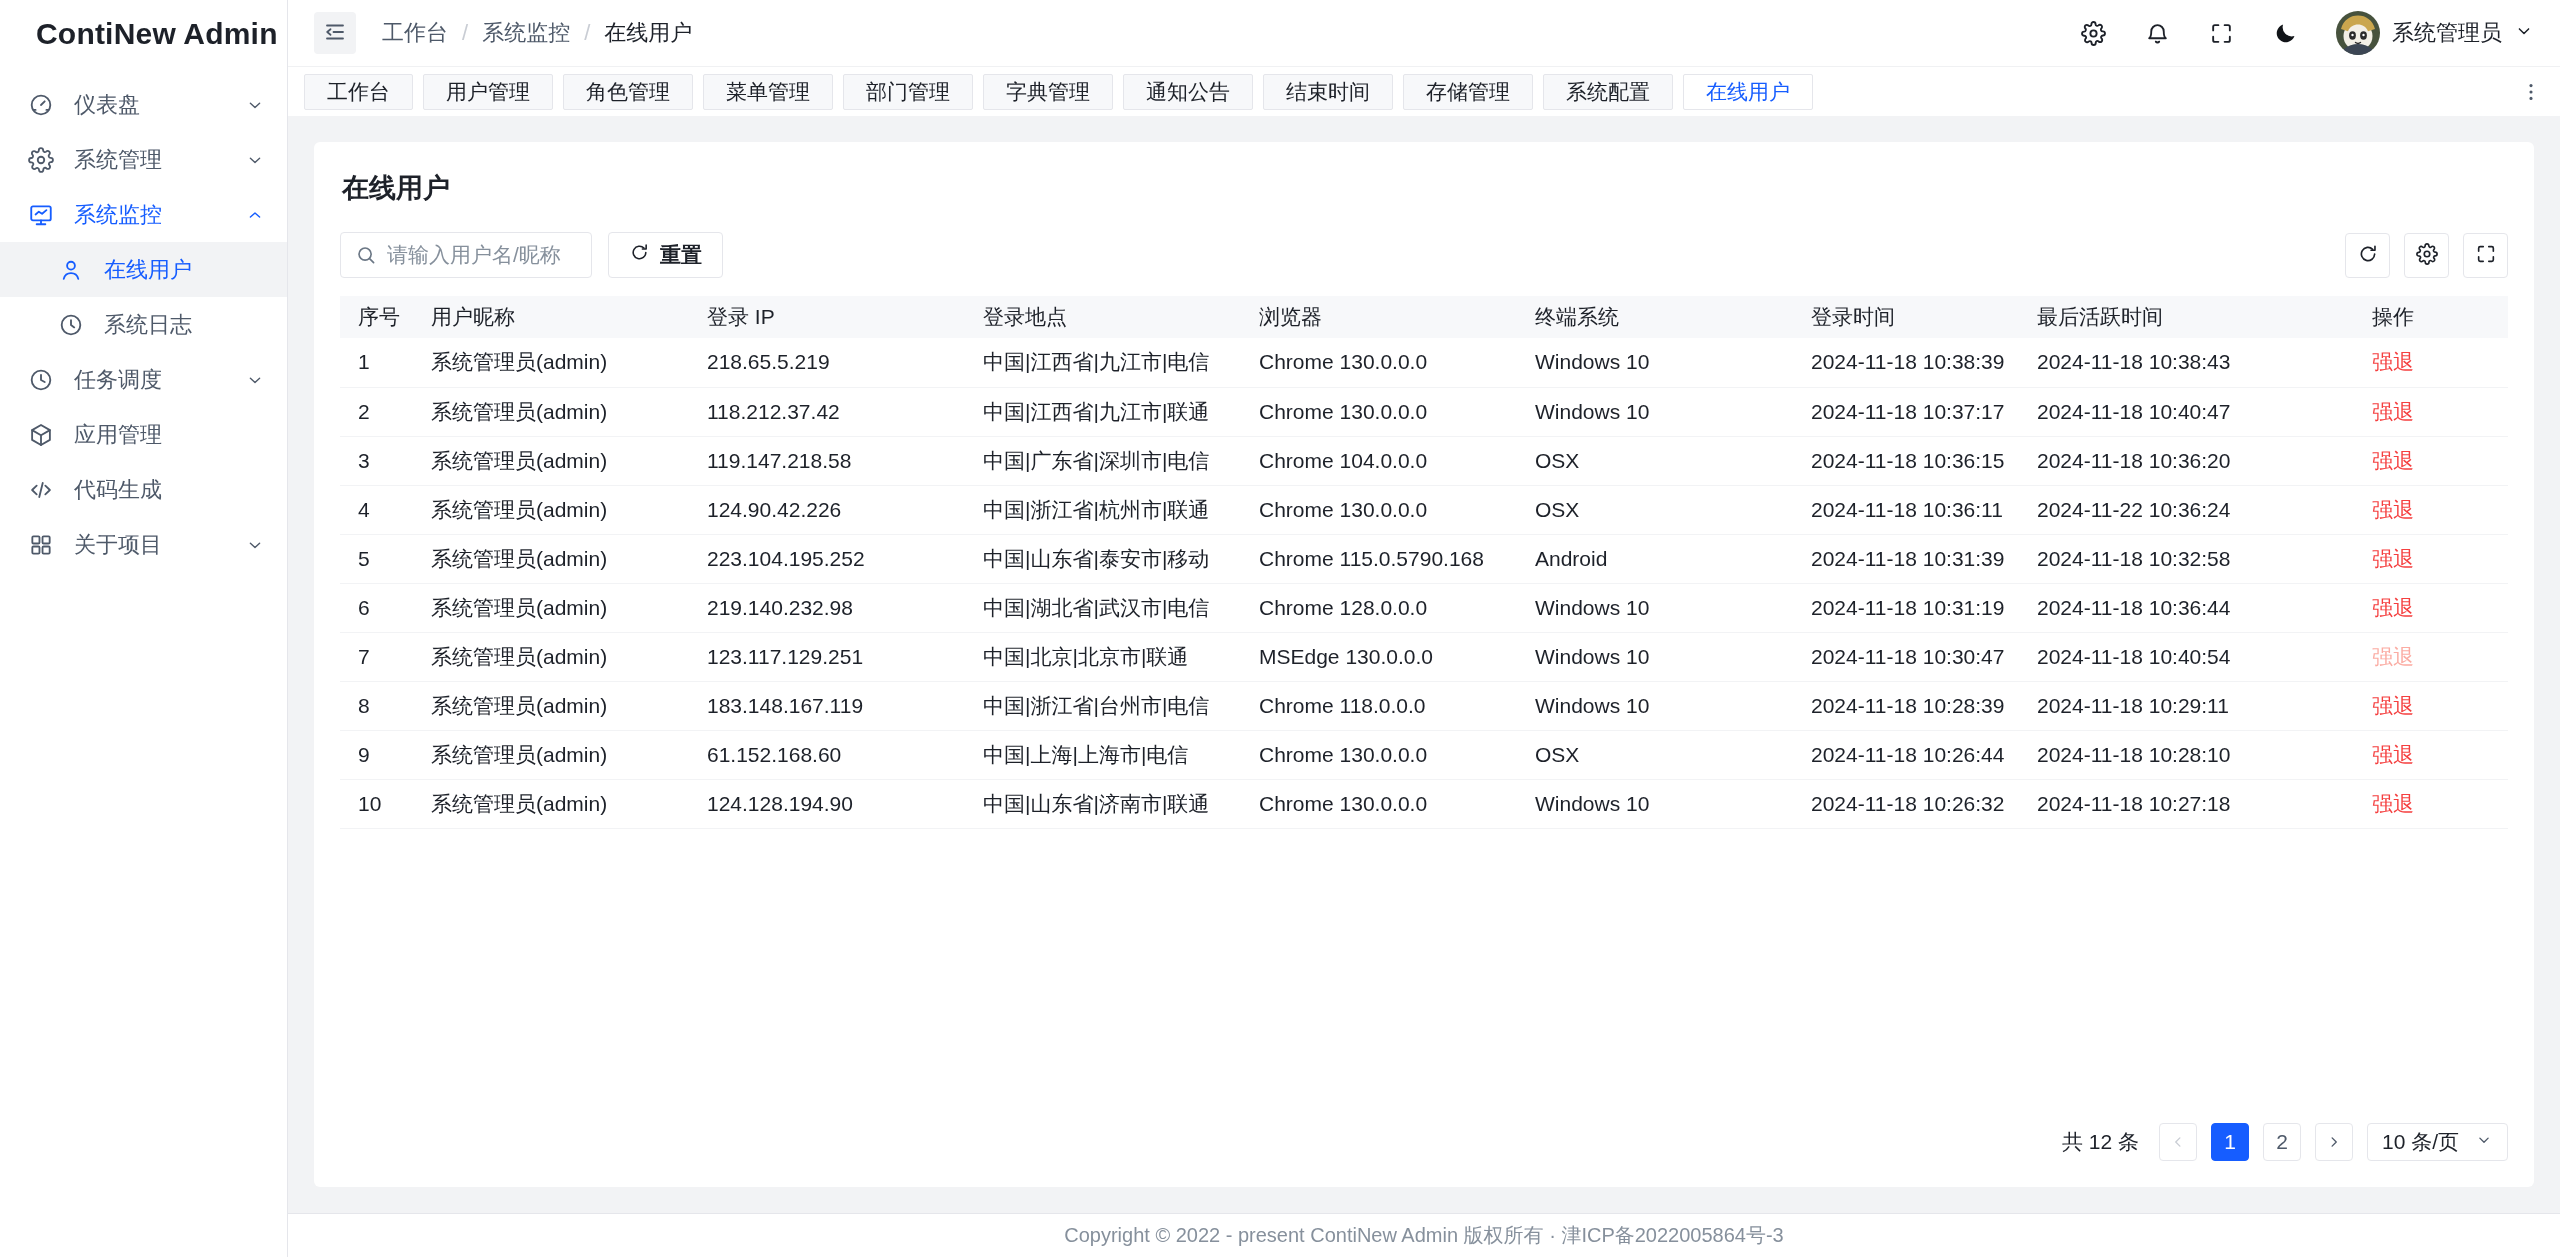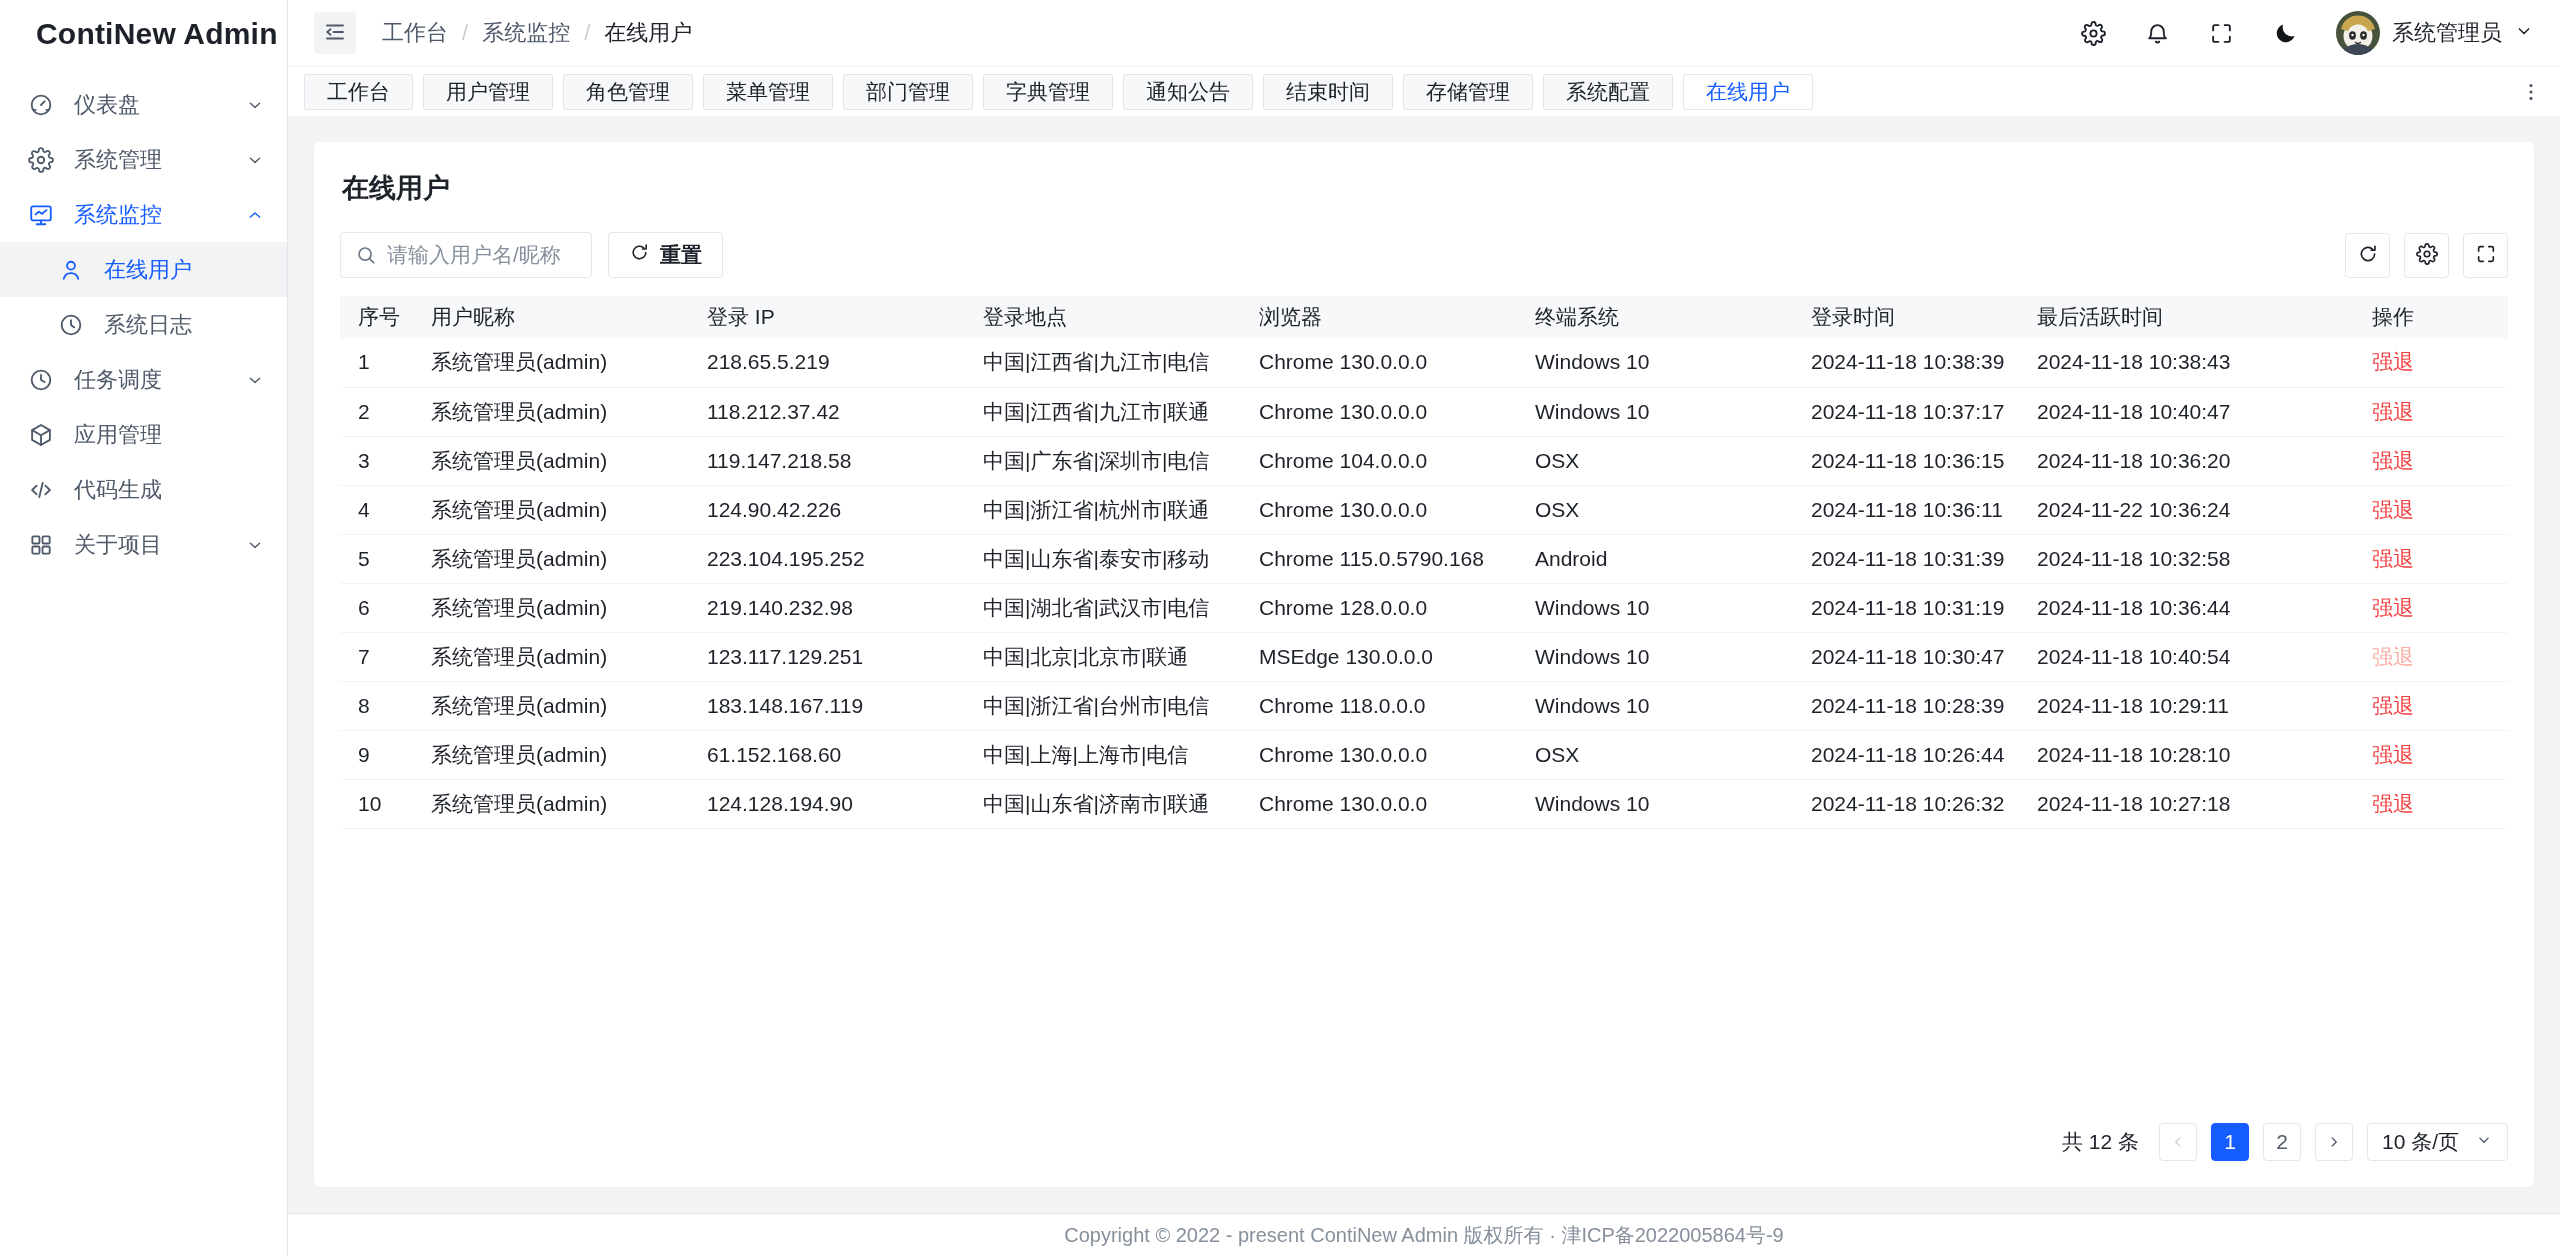--- a/index.html
+++ b/index.html
@@ -490,16 +490,16 @@
             <span>10 条/页</span>
             <span><svg width="18" height="18" viewBox="0 0 24 24" style="stroke:#4e5969">
                   <path d="M6.5 9.5l5.5 5.5 5.5-5.5"></path>
                 </svg></span>
           </span>
         </div>
       </div>
     </div>
 
     <footer>
-      <span>Copyright © 2022 - present ContiNew Admin 版权所有 · 津ICP备2022005864号-9</span>
+      <span>Copyright © 2022 - present ContiNew Admin 版权所有 · 津ICP备2022005864号-3</span>
     </footer>
   </div>
 </div>
 
 </body></html>

